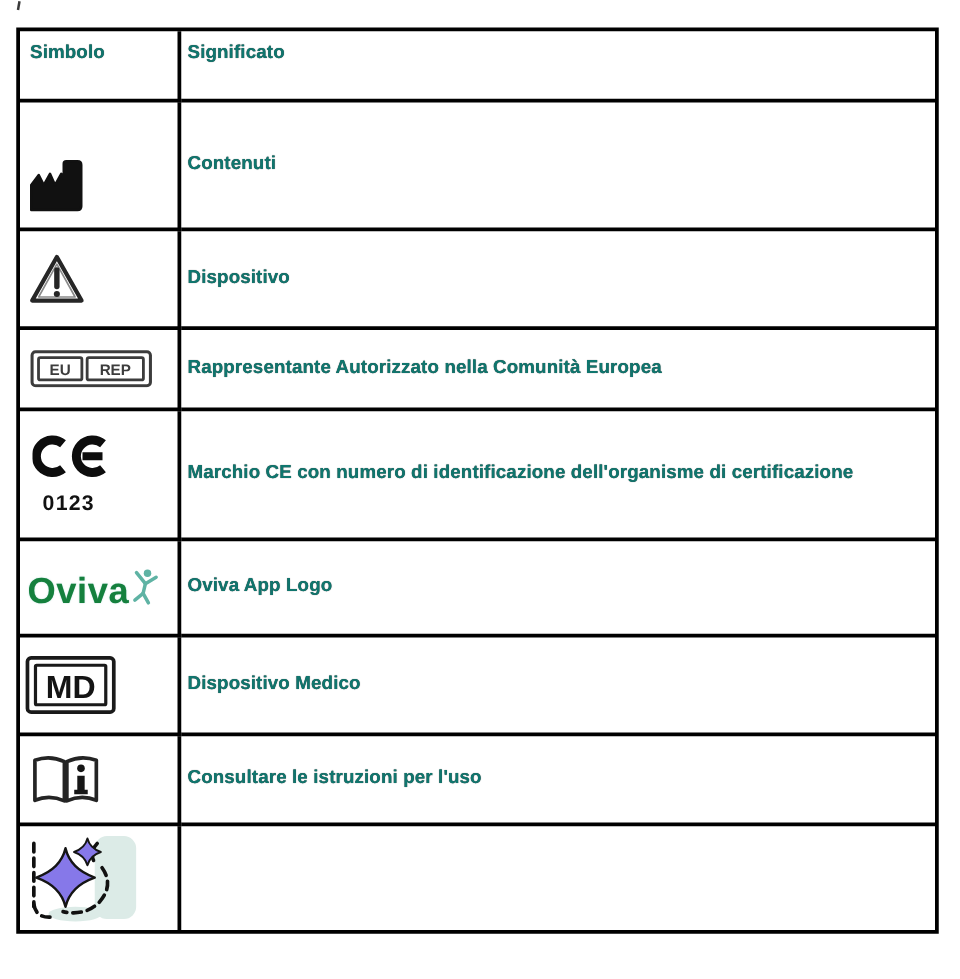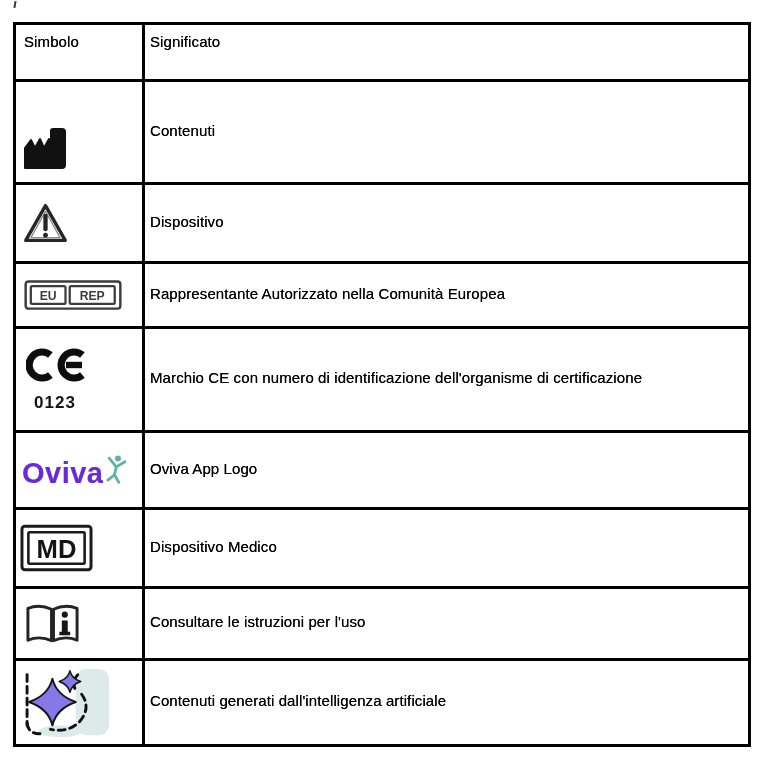--- a/index.html
+++ b/index.html
@@ -29,40 +29,40 @@
   }
   .cell { border-bottom:3px solid #000; display:flex; }
   .cell.lastrow { border-bottom:none; }
   .sym  { border-right:3px solid #000; align-items:center; padding-left:6px; }
   .mean { align-items:center; padding:12px 8px 0 5px; }
 
   .hdr.sym  { padding-left:8px; align-items:flex-start; padding-top:8px; }
   .hdr.mean { align-items:flex-start; padding-top:8px; }
 
   .t {
-    font-weight:400; font-size:15px; color:#000000;
+    font-weight:700; font-size:15px; color:#0f766e;
     letter-spacing:0.1px; white-space:nowrap;
     text-shadow:0 0 0.6px rgba(0,0,0,0.85);
   }
   .mean .t { margin-bottom:16px; }
   .hdr .t  { margin-bottom:0; }
 
   .icon-shift-down { margin-top:30px; }
 
   
   .ce-block { display:flex; flex-direction:column; align-items:center; margin-left:4px; }
   .sr-only {
     position:absolute; width:1px; height:1px; overflow:hidden;
     clip:rect(0 0 0 0); white-space:nowrap;
   }
 
   
   .oviva { display:flex; align-items:flex-end; }
   .oviva-text {
-    font-weight:700; font-size:29px; color:#6d28d9;
+    font-weight:700; font-size:29px; color:#15803d;
     letter-spacing:0.5px; line-height:1;
     text-shadow:0 0 1px rgba(95,179,164,0.7);
   }
   svg text { font-family:"Liberation Sans", sans-serif; }
 </style>
 </head>
 <body>
 
 <div class="artifact"></div>
 
@@ -175,17 +175,14 @@
       <g fill="none" stroke="#111" stroke-width="3" stroke-linecap="round" stroke-dasharray="7 5">
         <path d="M8 10 L8 62"></path>
         <path d="M8 60 Q10 73 26 70"></path>
         <path d="M60 10 Q54 16 57 24"></path>
         <path d="M64 30 Q74 44 62 58 Q50 70 32 66"></path>
       </g>
       <path d="M34 14 Q38 31 58 38 Q38 45 34 62 Q30 45 10 38 Q30 31 34 14 Z" fill="#8678E9" stroke="#151515" stroke-width="2" stroke-linejoin="round"></path>
       <path d="M52 6 Q54 14 63 17 Q54 20 52 28 Q50 20 41 17 Q50 14 52 6 Z" fill="#8678E9" stroke="#151515" stroke-width="1.6" stroke-linejoin="round"></path>
     </svg>
   </div>
-  <div class="cell mean lastrow">
-    <span class="t">Contenuti generati dall'intelligenza artificiale</span>
-  </div>
 
 </div>
 
 </body></html>

